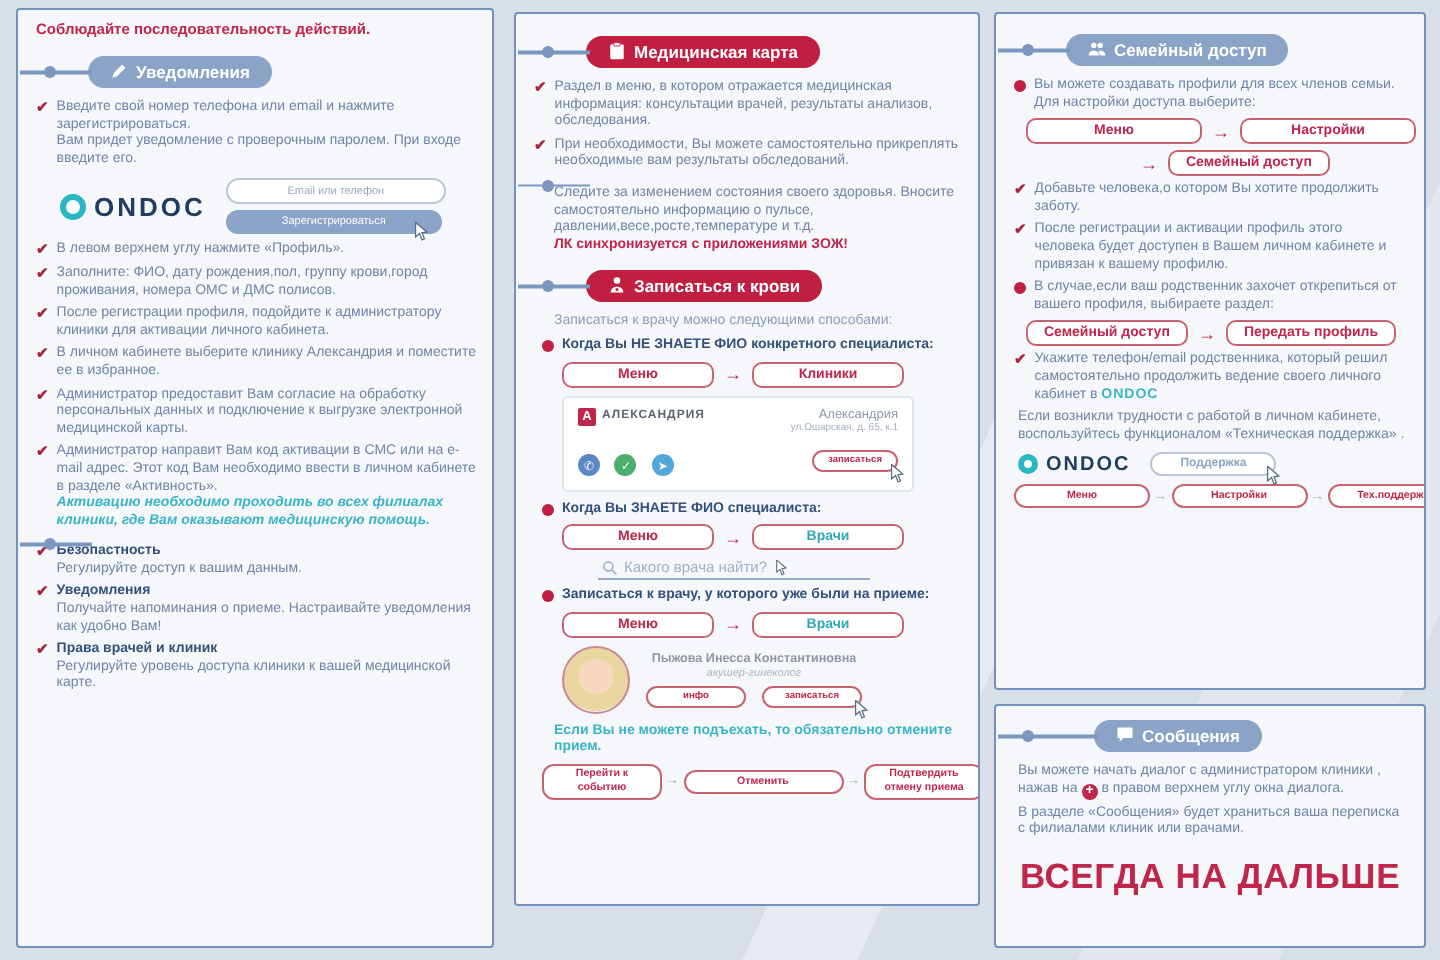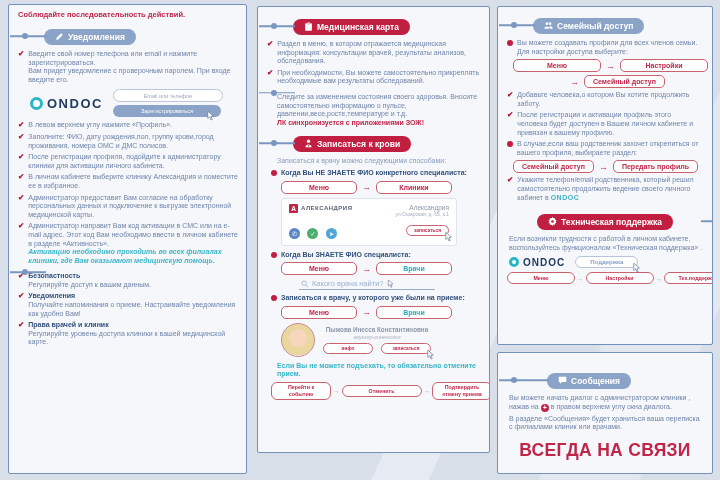--- a/index.html
+++ b/index.html
@@ -371,31 +371,20 @@
       <span class="farrow"></span>
       <span class="fbtn">Передать профиль</span>
     </div>
     <div class="ci">
       <span class="ck"></span>
       <span>
         <span>Укажите телефон/email родственника, который решил самостоятельно продолжить ведение своего личного кабинет в </span><span class="teal" style="font-style:normal;letter-spacing:0.5px">ONDOC</span>
       </span>
     </div>
 
-    <div class="sec-row right-conn center" style="margin-top:10px">
-      <span class="conn-line"></span>
-      
-      <span class="pill red">
-        <svg viewBox="0 0 12 12">
-            <path d="M6 0l1 1.8 2-.5.3 2 2 .7-1 1.9 1 1.9-2 .7-.3 2-2-.5L6 12l-1-1.8-2 .5-.3-2-2-.7 1-1.9L.7 4l2-.7.3-2 2 .5z"></path>
-            <circle cx="6" cy="6" r="1.8" fill="#c01f42"></circle>
-          </svg>
-        <span>Техническая поддержка</span>
-      </span>
-    </div>
     <div class="ci" style="margin-left:2px">Если возникли трудности с работой в личном кабинете, воспользуйтесь функционалом «Техническая поддержка» .</div>
     <div class="sup-row">
       <div class="ondoc small">
         <span class="ring"></span>
         <span class="txt">ONDOC</span>
       </div>
       <span class="sup-btn">
         <span>Поддержка</span>
         <svg class="cursor" style="position:absolute;right:-4px;bottom:-6px" viewBox="0 0 10 12">
             <path d="M1 0 L1 9 L3.5 7 L5 11 L6.5 10.3 L5 6.5 L8 6 Z" fill="#fff" stroke="#5a6b85" stroke-width="0.8"></path>
@@ -405,31 +394,31 @@
     <div class="mini-flow">
       <span class="fbtn sm" style="min-width:56px">Меню</span>
       <span class="farrow sm"></span>
       <span class="fbtn sm" style="min-width:56px">Настройки</span>
       <span class="farrow sm"></span>
       <span class="fbtn sm" style="min-width:56px">Тех.поддержка</span>
     </div>
   </div>
 
   <div class="panel right-bottom">
-    <div class="sec-row" style="margin-top:12px;margin-left:40px">
+    <div class="sec-row" style="margin-top:0;margin-left:40px">
       <span class="conn-line" style="width:50px;left:-48px"></span>
       <span class="conn-dot" style="left:-36px"></span>
       <span class="pill blue">
         <svg viewBox="0 0 12 12">
             <path d="M1 1h10v7H5L2.5 10.5V8H1z"></path>
           </svg>
         <span>Сообщения</span>
       </span>
     </div>
     <div class="ci" style="margin-left:2px">
       <span>
         <span>Вы можете начать диалог с администратором клиники , нажав  на</span><span class="plus"></span><span>в правом верхнем углу окна диалога.</span>
       </span>
     </div>
     <div class="ci" style="margin-left:2px">В разделе «Сообщения» будет храниться ваша переписка с филиалами клиник или врачами.</div>
-    <div class="slogan">ВСЕГДА НА СВЯЗИ</div>
+    <div class="slogan">ВСЕГДА НА ДАЛЬШЕ</div>
   </div>
 </div>
 
 </body></html>

